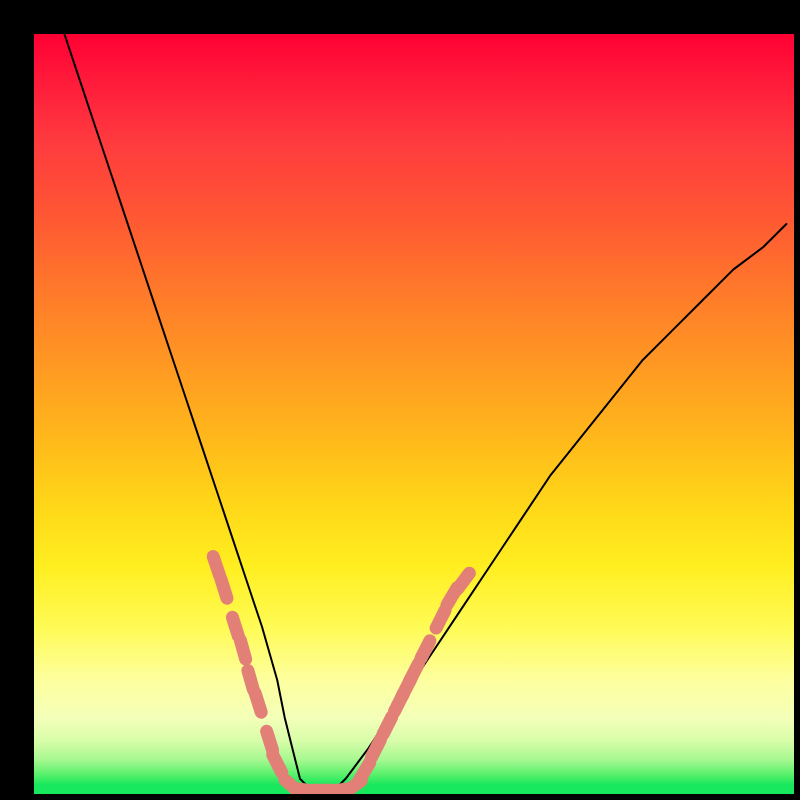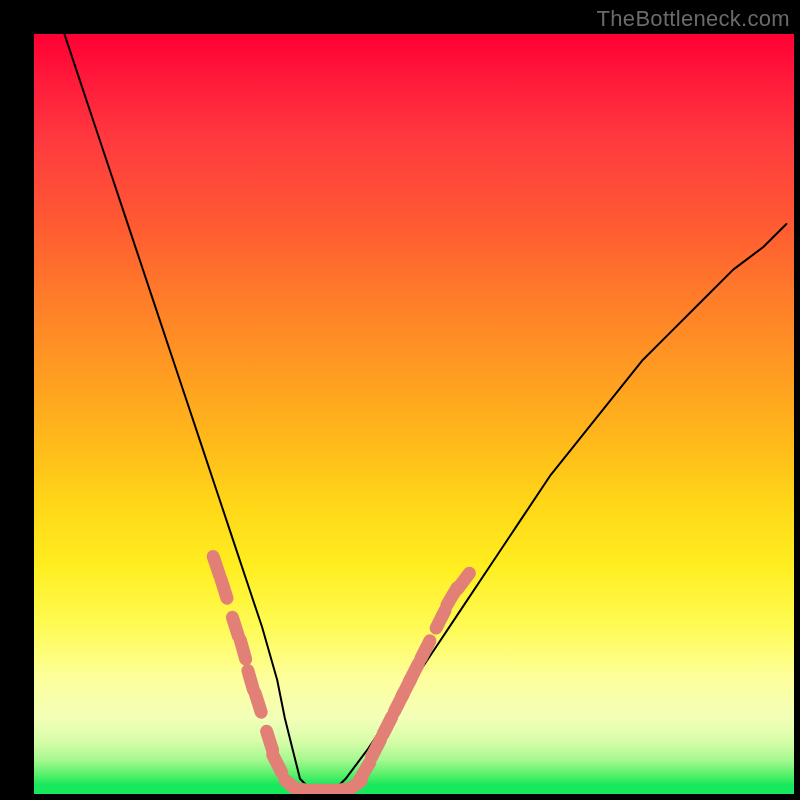--- a/index.html
+++ b/index.html
@@ -93,14 +93,13 @@
           <line x1="360.3" y1="677.7" x2="369.3" y2="659.9" stroke="#e28077" stroke-width="13" stroke-linecap="round"></line>
           <line x1="367.9" y1="662.5" x2="376.9" y2="644.7" stroke="#e28077" stroke-width="13" stroke-linecap="round"></line>
           <line x1="375.5" y1="647.3" x2="384.5" y2="629.5" stroke="#e28077" stroke-width="13" stroke-linecap="round"></line>
           <line x1="386.9" y1="624.5" x2="395.9" y2="606.7" stroke="#e28077" stroke-width="13" stroke-linecap="round"></line>
           <line x1="402.1" y1="594.1" x2="411.1" y2="576.3" stroke="#e28077" stroke-width="13" stroke-linecap="round"></line>
           <line x1="412.9" y1="571.0" x2="423.1" y2="553.8" stroke="#e28077" stroke-width="13" stroke-linecap="round"></line>
           <line x1="423.4" y1="555.2" x2="435.4" y2="539.2" stroke="#e28077" stroke-width="13" stroke-linecap="round"></line>
         </g>
     </svg>
   </div>
-  <div class="watermark">TheBottleneck.com</div>
 </div>
 
 </body></html>

